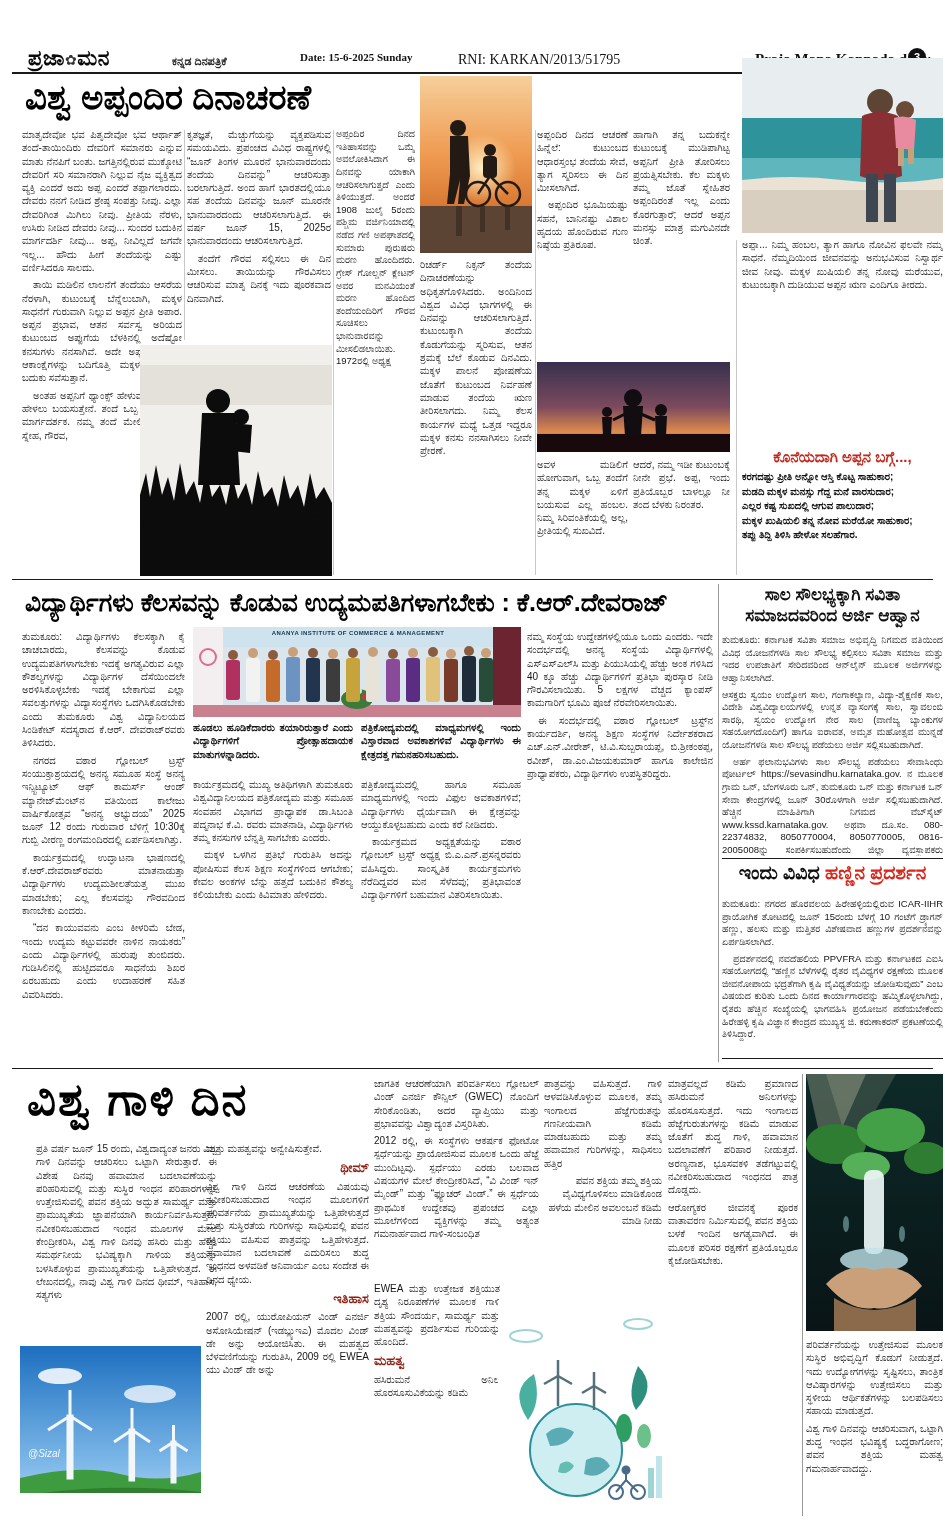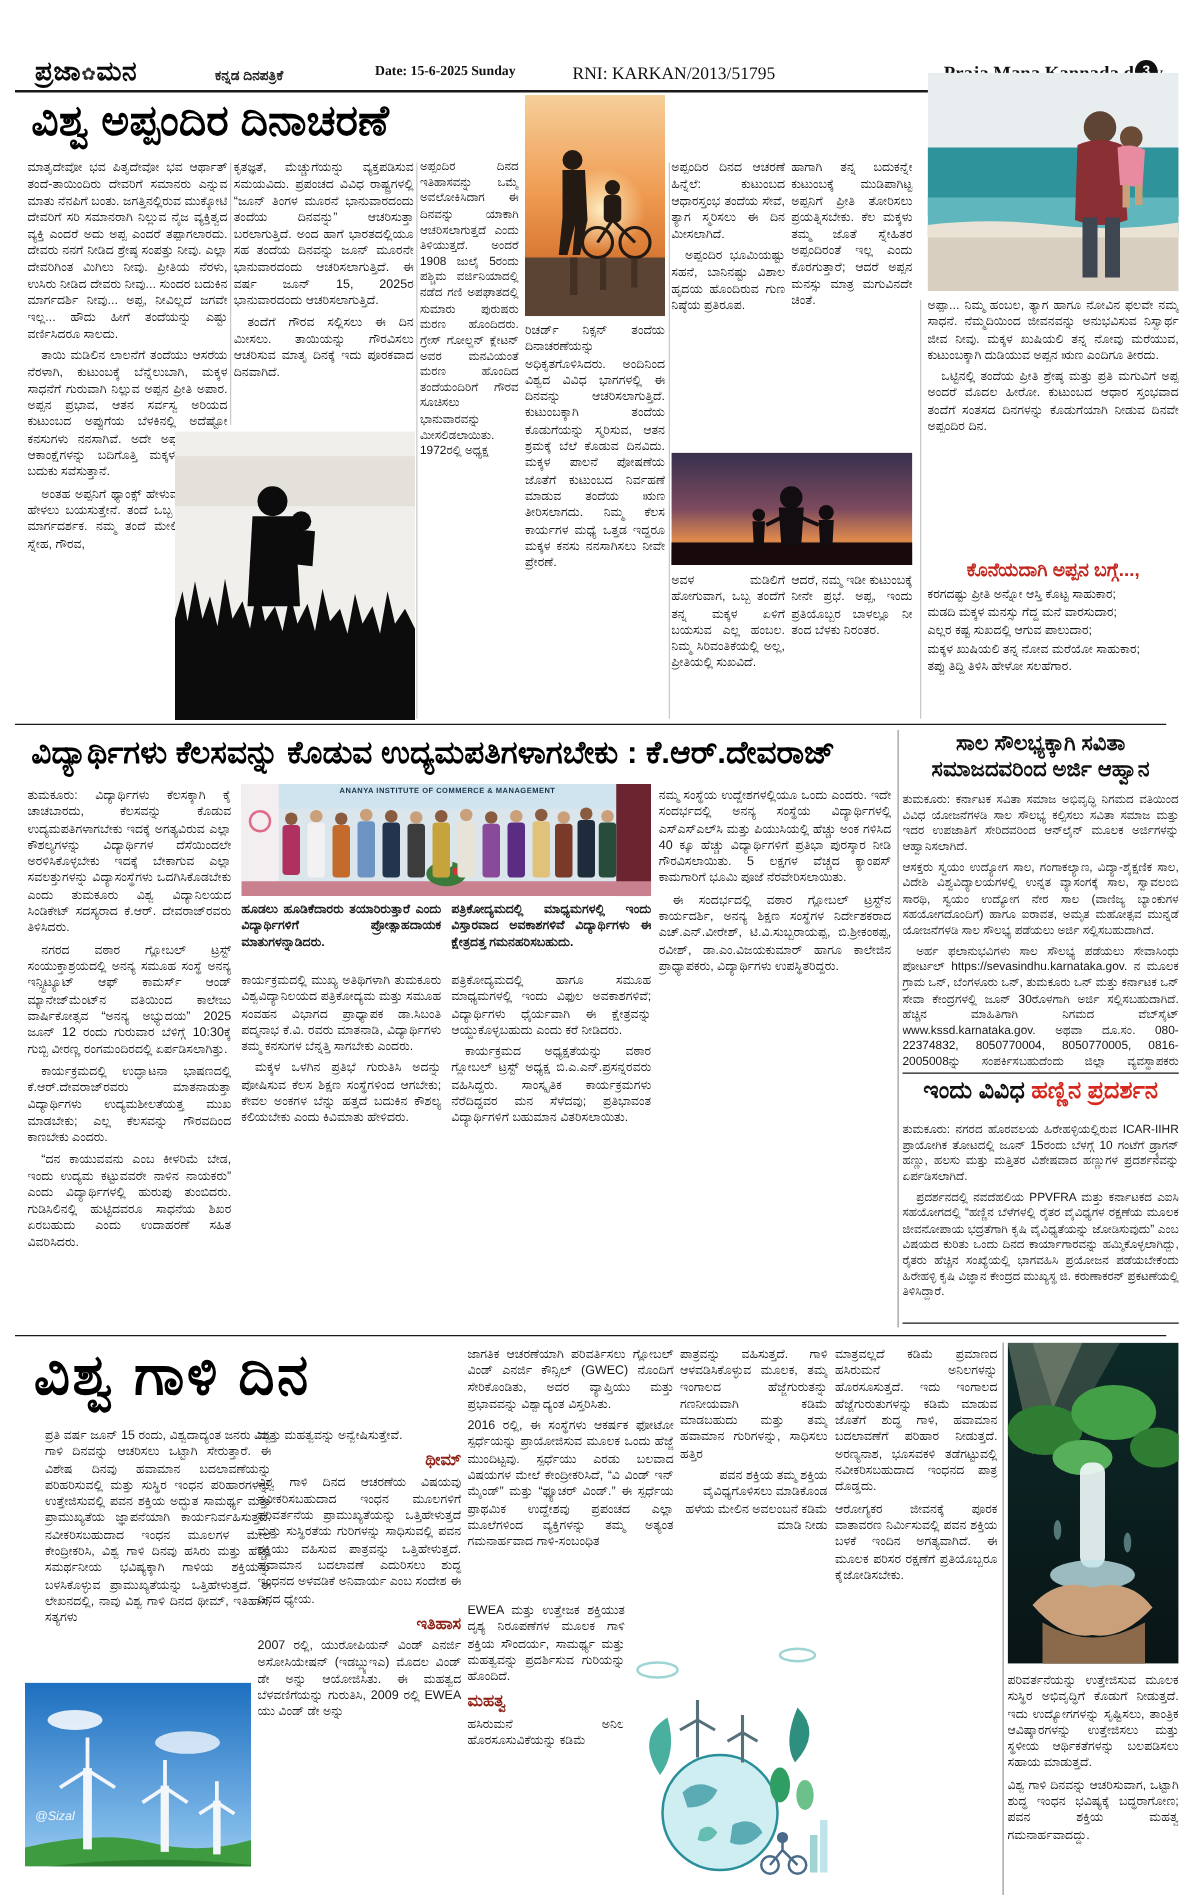--- a/index.html
+++ b/index.html
@@ -26,21 +26,21 @@
   .h4a .blk{color:#101010;} .h4a .red{color:#d8271c;}
   .final-head{font-size:15px;font-weight:bold;color:#c3271d;text-align:center;margin:0 0 4px;}
   .subhead{font-weight:bold;color:#8e1f12;font-size:13px;text-align:right;margin:3px 0;}
   .subhead.left{text-align:left;}
   
   .col{position:absolute;text-align:justify;font-size:10px;line-height:1.33;color:#151515;overflow:hidden;}
   .col p{margin:0 0 4px;text-indent:11px;}
   .col p.ni{text-indent:0;}
   .col.small{font-size:9.5px;}
   .cap{font-weight:bold;}
-  .final-lines div{font-size:10px;line-height:1.45;text-indent:0;margin:0;}
+  .final-lines div{font-size:10px;line-height:1.45;text-indent:0;margin:0;font-weight:bold;}
   .photo{position:absolute;overflow:hidden;}
   .photo svg{display:block;}
   .gp-banner{position:absolute;left:40px;top:3px;width:250px;text-align:center;font-size:6px;font-weight:bold;color:#17344d;letter-spacing:0.4px;}
   .wm{position:absolute;left:8px;bottom:34px;color:#ffffff;font-size:10px;font-style:italic;opacity:0.9;}
   .ragged-r{text-align:right;}
 </style>
 </head>
 <body>
 
 <div class="page">
@@ -172,21 +172,20 @@
 
   <div class="col" style="left:537px;top:458px;width:91px;height:119px;">
     <p class="ni">ಅವಳ ಮಡಿಲಿಗೆ ಹೋಗುವಾಗ, ಒಬ್ಬ ತಂದೆಗೆ ತನ್ನ ಮಕ್ಕಳ ಏಳಿಗೆ ಬಯಸುವ ಎಲ್ಲ ಹಂಬಲ. ನಿಮ್ಮ ಸಿರಿವಂತಿಕೆಯಲ್ಲಿ ಅಲ್ಲ, ಪ್ರೀತಿಯಲ್ಲಿ ಸುಖವಿದೆ.</p>
   </div>
   <div class="col" style="left:633px;top:458px;width:97px;height:119px;">
     <p class="ni">ಆದರೆ, ನಮ್ಮ ಇಡೀ ಕುಟುಂಬಕ್ಕೆ ನೀನೇ ಪ್ರಭೆ. ಅಪ್ಪ, ಇಂದು ಪ್ರತಿಯೊಬ್ಬರ ಬಾಳಲ್ಲೂ ನೀ ತಂದ ಬೆಳಕು ನಿರಂತರ.</p>
   </div>
 
   <div class="col" style="left:742px;top:238px;width:201px;height:208px;">
     <p class="ni">ಅಪ್ಪಾ... ನಿಮ್ಮ ಹಂಬಲ, ತ್ಯಾಗ ಹಾಗೂ ನೋವಿನ ಫಲವೇ ನಮ್ಮ ಸಾಧನೆ. ನೆಮ್ಮದಿಯಿಂದ ಜೀವನವನ್ನು ಅನುಭವಿಸುವ ನಿಸ್ವಾರ್ಥ ಜೀವ ನೀವು. ಮಕ್ಕಳ ಖುಷಿಯಲಿ ತನ್ನ ನೋವು ಮರೆಯುವ, ಕುಟುಂಬಕ್ಕಾಗಿ ದುಡಿಯುವ ಅಪ್ಪನ ಋಣ ಎಂದಿಗೂ ತೀರದು.</p>
-    <p>ಒಟ್ಟಿನಲ್ಲಿ ತಂದೆಯ ಪ್ರೀತಿ ಶ್ರೇಷ್ಠ ಮತ್ತು ಪ್ರತಿ ಮಗುವಿಗೆ ಅಪ್ಪ ಅಂದರೆ ಮೊದಲ ಹೀರೋ. ಕುಟುಂಬದ ಆಧಾರ ಸ್ತಂಭವಾದ ತಂದೆಗೆ ಸಂತಸದ ದಿನಗಳನ್ನು ಕೊಡುಗೆಯಾಗಿ ನೀಡುವ ದಿನವೇ ಅಪ್ಪಂದಿರ ದಿನ.</p>
   </div>
 
   <div style="position:absolute;left:742px;top:448px;width:201px;height:129px;overflow:hidden;">
     <div class="final-head">ಕೊನೆಯದಾಗಿ ಅಪ್ಪನ ಬಗ್ಗೆ...,</div>
     <div class="final-lines">
       <div>ಕರಗದಷ್ಟು ಪ್ರೀತಿ ಅನ್ನೋ ಆಸ್ತಿ ಕೊಟ್ಟ ಸಾಹುಕಾರ;</div>
       <div>ಮಡದಿ ಮಕ್ಕಳ ಮನಸ್ಸು ಗೆದ್ದ ಮನೆ ವಾರಸುದಾರ;</div>
       <div>ಎಲ್ಲರ ಕಷ್ಟ ಸುಖದಲ್ಲಿ ಆಗುವ ಪಾಲುದಾರ;</div>
       <div>ಮಕ್ಕಳ ಖುಷಿಯಲಿ ತನ್ನ ನೋವ ಮರೆಯೋ ಸಾಹುಕಾರ;</div>
       <div>ತಪ್ಪು ತಿದ್ದಿ ತಿಳಿಸಿ ಹೇಳೋ ಸಲಹೆಗಾರ.</div>
@@ -376,21 +375,21 @@
   <div class="col" style="left:206px;top:1142px;width:163px;height:375px;">
     <p class="ni">ಮತ್ತು ಮಹತ್ವವನ್ನು ಅನ್ವೇಷಿಸುತ್ತೇವೆ.</p>
     <div class="subhead">ಥೀಮ್</div>
     <p class="ni">ವಿಶ್ವ ಗಾಳಿ ದಿನದ ಆಚರಣೆಯ ವಿಷಯವು ನವೀಕರಿಸಬಹುದಾದ ಇಂಧನ ಮೂಲಗಳಿಗೆ ಪರಿವರ್ತನೆಯ ಪ್ರಾಮುಖ್ಯತೆಯನ್ನು ಒತ್ತಿಹೇಳುತ್ತದೆ ಮತ್ತು ಸುಸ್ಥಿರತೆಯ ಗುರಿಗಳನ್ನು ಸಾಧಿಸುವಲ್ಲಿ ಪವನ ಶಕ್ತಿಯು ವಹಿಸುವ ಪಾತ್ರವನ್ನು ಒತ್ತಿಹೇಳುತ್ತದೆ. ಹವಾಮಾನ ಬದಲಾವಣೆ ಎದುರಿಸಲು ಶುದ್ಧ ಇಂಧನದ ಅಳವಡಿಕೆ ಅನಿವಾರ್ಯ ಎಂಬ ಸಂದೇಶ ಈ ದಿನದ ಧ್ಯೇಯ.</p>
     <div class="subhead">ಇತಿಹಾಸ</div>
     <p class="ni">2007 ರಲ್ಲಿ, ಯುರೋಪಿಯನ್ ವಿಂಡ್ ಎನರ್ಜಿ ಅಸೋಸಿಯೇಷನ್ (ಇಡಬ್ಲ್ಯುಇಎ) ಮೊದಲ ವಿಂಡ್ ಡೇ ಅನ್ನು ಆಯೋಜಿಸಿತು. ಈ ಮಹತ್ವದ ಬೆಳವಣಿಗೆಯನ್ನು ಗುರುತಿಸಿ, 2009 ರಲ್ಲಿ EWEA ಯು ವಿಂಡ್ ಡೇ ಅನ್ನು</p>
   </div>
 
   <div class="col" style="left:374px;top:1077px;width:165px;height:200px;">
     <p class="ni">ಜಾಗತಿಕ ಆಚರಣೆಯಾಗಿ ಪರಿವರ್ತಿಸಲು ಗ್ಲೋಬಲ್ ವಿಂಡ್ ಎನರ್ಜಿ ಕೌನ್ಸಿಲ್ (GWEC) ನೊಂದಿಗೆ ಸೇರಿಕೊಂಡಿತು, ಅದರ ವ್ಯಾಪ್ತಿಯು ಮತ್ತು ಪ್ರಭಾವವನ್ನು ವಿಶ್ವಾದ್ಯಂತ ವಿಸ್ತರಿಸಿತು.</p>
-    <p class="ni">2016 ರಲ್ಲಿ, ಈ ಸಂಸ್ಥೆಗಳು ಆಕರ್ಷಕ ಫೋಟೋ ಸ್ಪರ್ಧೆಯನ್ನು ಪ್ರಾಯೋಜಿಸುವ ಮೂಲಕ ಒಂದು ಹೆಜ್ಜೆ ಮುಂದಿಟ್ಟವು. ಸ್ಪರ್ಧೆಯು ಎರಡು ಬಲವಾದ ವಿಷಯಗಳ ಮೇಲೆ ಕೇಂದ್ರೀಕರಿಸಿದೆ, “ವಿ ವಿಂಡ್ ಇನ್ ಮೈಂಡ್” ಮತ್ತು “ಫ್ಯೂಚರ್ ವಿಂಡ್.” ಈ ಸ್ಪರ್ಧೆಯ ಪ್ರಾಥಮಿಕ ಉದ್ದೇಶವು ಪ್ರಪಂಚದ ಎಲ್ಲಾ ಮೂಲೆಗಳಿಂದ ವ್ಯಕ್ತಿಗಳನ್ನು ತಮ್ಮ ಅತ್ಯಂತ ಗಮನಾರ್ಹವಾದ ಗಾಳಿ-ಸಂಬಂಧಿತ</p>
+    <p class="ni">2012 ರಲ್ಲಿ, ಈ ಸಂಸ್ಥೆಗಳು ಆಕರ್ಷಕ ಫೋಟೋ ಸ್ಪರ್ಧೆಯನ್ನು ಪ್ರಾಯೋಜಿಸುವ ಮೂಲಕ ಒಂದು ಹೆಜ್ಜೆ ಮುಂದಿಟ್ಟವು. ಸ್ಪರ್ಧೆಯು ಎರಡು ಬಲವಾದ ವಿಷಯಗಳ ಮೇಲೆ ಕೇಂದ್ರೀಕರಿಸಿದೆ, “ವಿ ವಿಂಡ್ ಇನ್ ಮೈಂಡ್” ಮತ್ತು “ಫ್ಯೂಚರ್ ವಿಂಡ್.” ಈ ಸ್ಪರ್ಧೆಯ ಪ್ರಾಥಮಿಕ ಉದ್ದೇಶವು ಪ್ರಪಂಚದ ಎಲ್ಲಾ ಮೂಲೆಗಳಿಂದ ವ್ಯಕ್ತಿಗಳನ್ನು ತಮ್ಮ ಅತ್ಯಂತ ಗಮನಾರ್ಹವಾದ ಗಾಳಿ-ಸಂಬಂಧಿತ</p>
   </div>
   <div class="col" style="left:374px;top:1282px;width:126px;height:235px;">
     <p class="ni">EWEA ಮತ್ತು ಉತ್ತೇಜಕ ಶಕ್ತಿಯುತ ದೃಶ್ಯ ನಿರೂಪಣೆಗಳ ಮೂಲಕ ಗಾಳಿ ಶಕ್ತಿಯ ಸೌಂದರ್ಯ, ಸಾಮರ್ಥ್ಯ ಮತ್ತು ಮಹತ್ವವನ್ನು ಪ್ರದರ್ಶಿಸುವ ಗುರಿಯನ್ನು ಹೊಂದಿದೆ.</p>
     <div class="subhead left">ಮಹತ್ವ</div>
     <p class="ni">ಹಸಿರುಮನೆ ಅನಿಲ ಹೊರಸೂಸುವಿಕೆಯನ್ನು ಕಡಿಮೆ</p>
   </div>
 
   <div class="col" style="left:544px;top:1077px;width:118px;height:205px;">
     <p class="ni">ಪಾತ್ರವನ್ನು ವಹಿಸುತ್ತದೆ. ಗಾಳಿ ಆಳವಡಿಸಿಕೊಳ್ಳುವ ಮೂಲಕ, ತಮ್ಮ ಇಂಗಾಲದ ಹೆಜ್ಜೆಗುರುತನ್ನು ಗಣನೀಯವಾಗಿ ಕಡಿಮೆ ಮಾಡಬಹುದು ಮತ್ತು ತಮ್ಮ ಹವಾಮಾನ ಗುರಿಗಳನ್ನು, ಸಾಧಿಸಲು ಹತ್ತಿರ</p>
     <p class="ni ragged-r">ಪವನ ಶಕ್ತಿಯ ತಮ್ಮ ಶಕ್ತಿಯ ವೈವಿಧ್ಯಗೊಳಿಸಲು ಮಾಡಿಕೊಂಡ ಹಳೆಯ ಮೇಲಿನ ಅವಲಂಬನೆ ಕಡಿಮೆ ಮಾಡಿ ನೀಡು</p>

